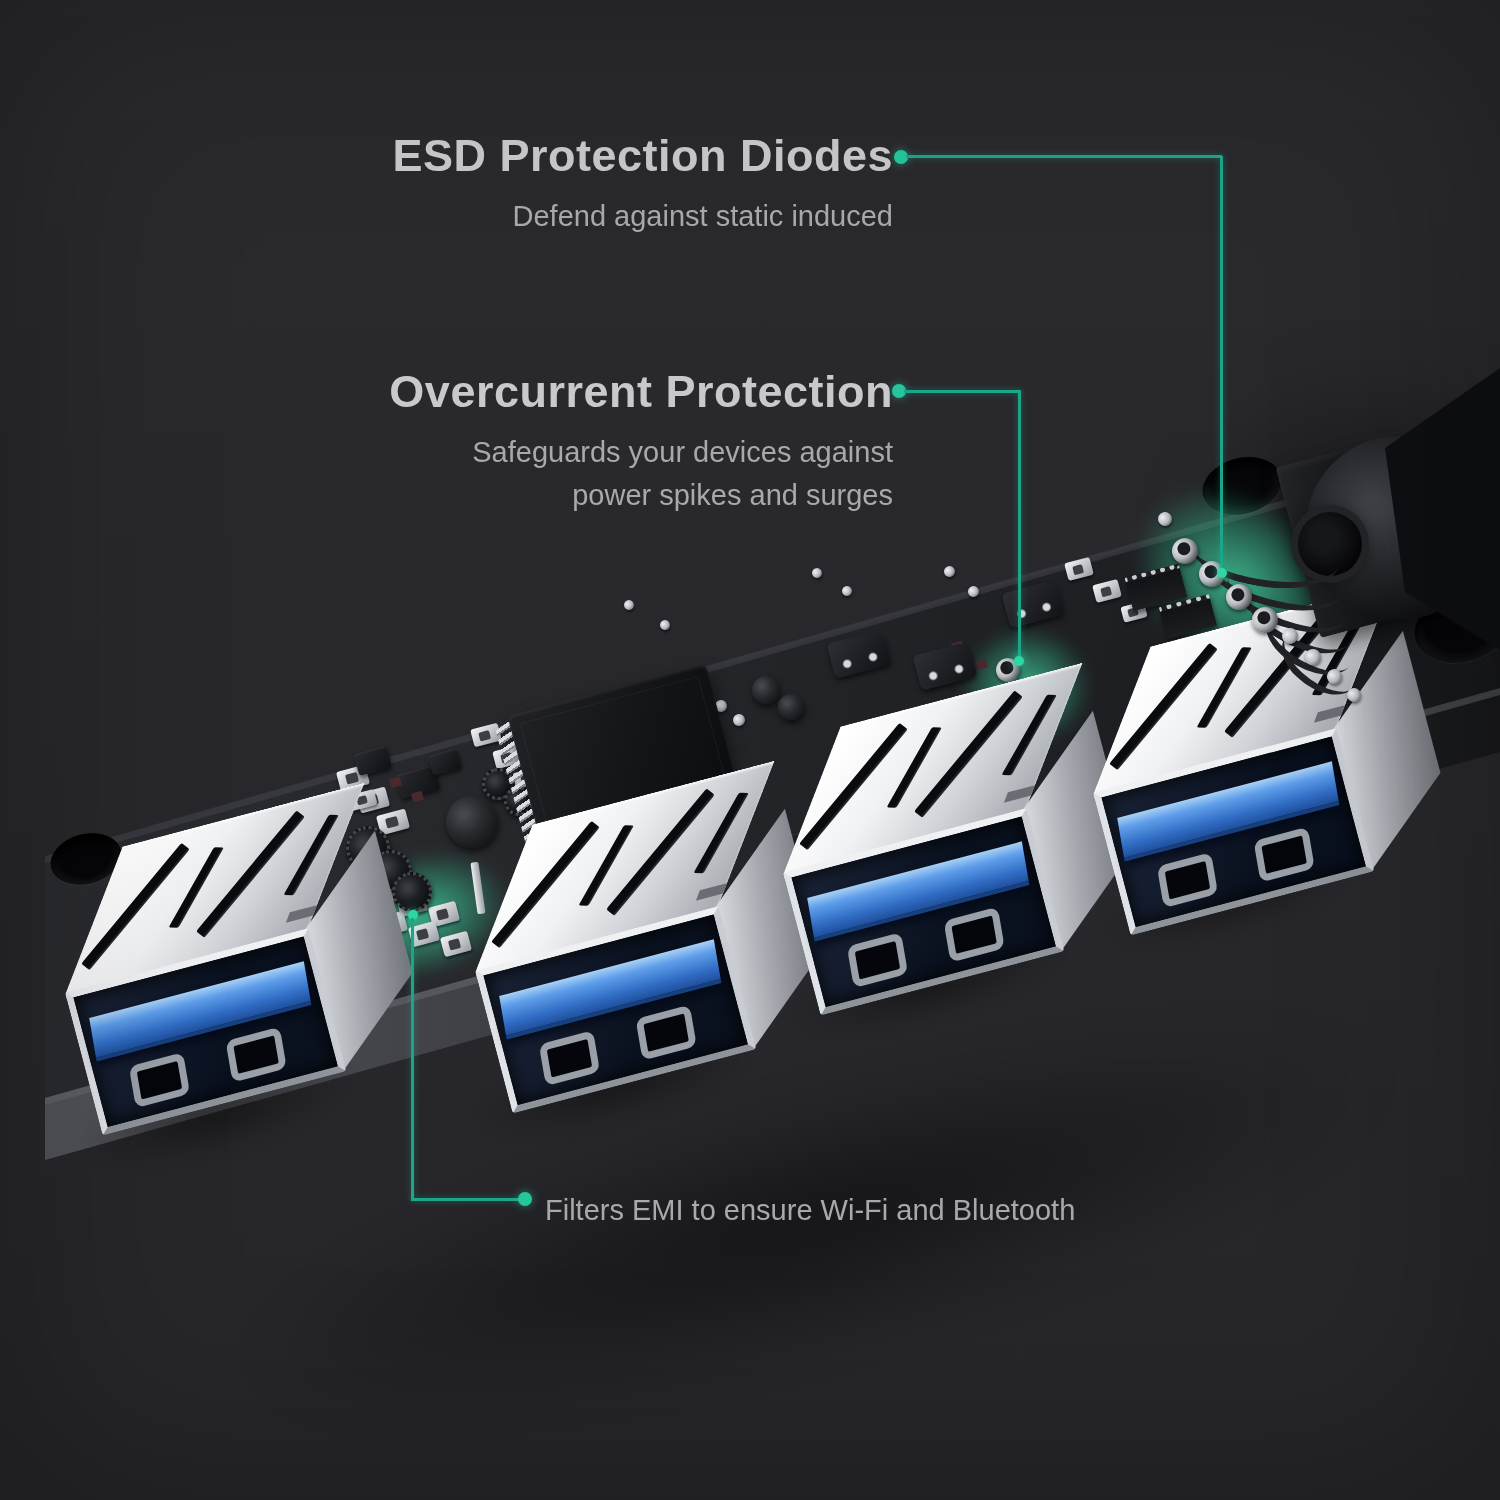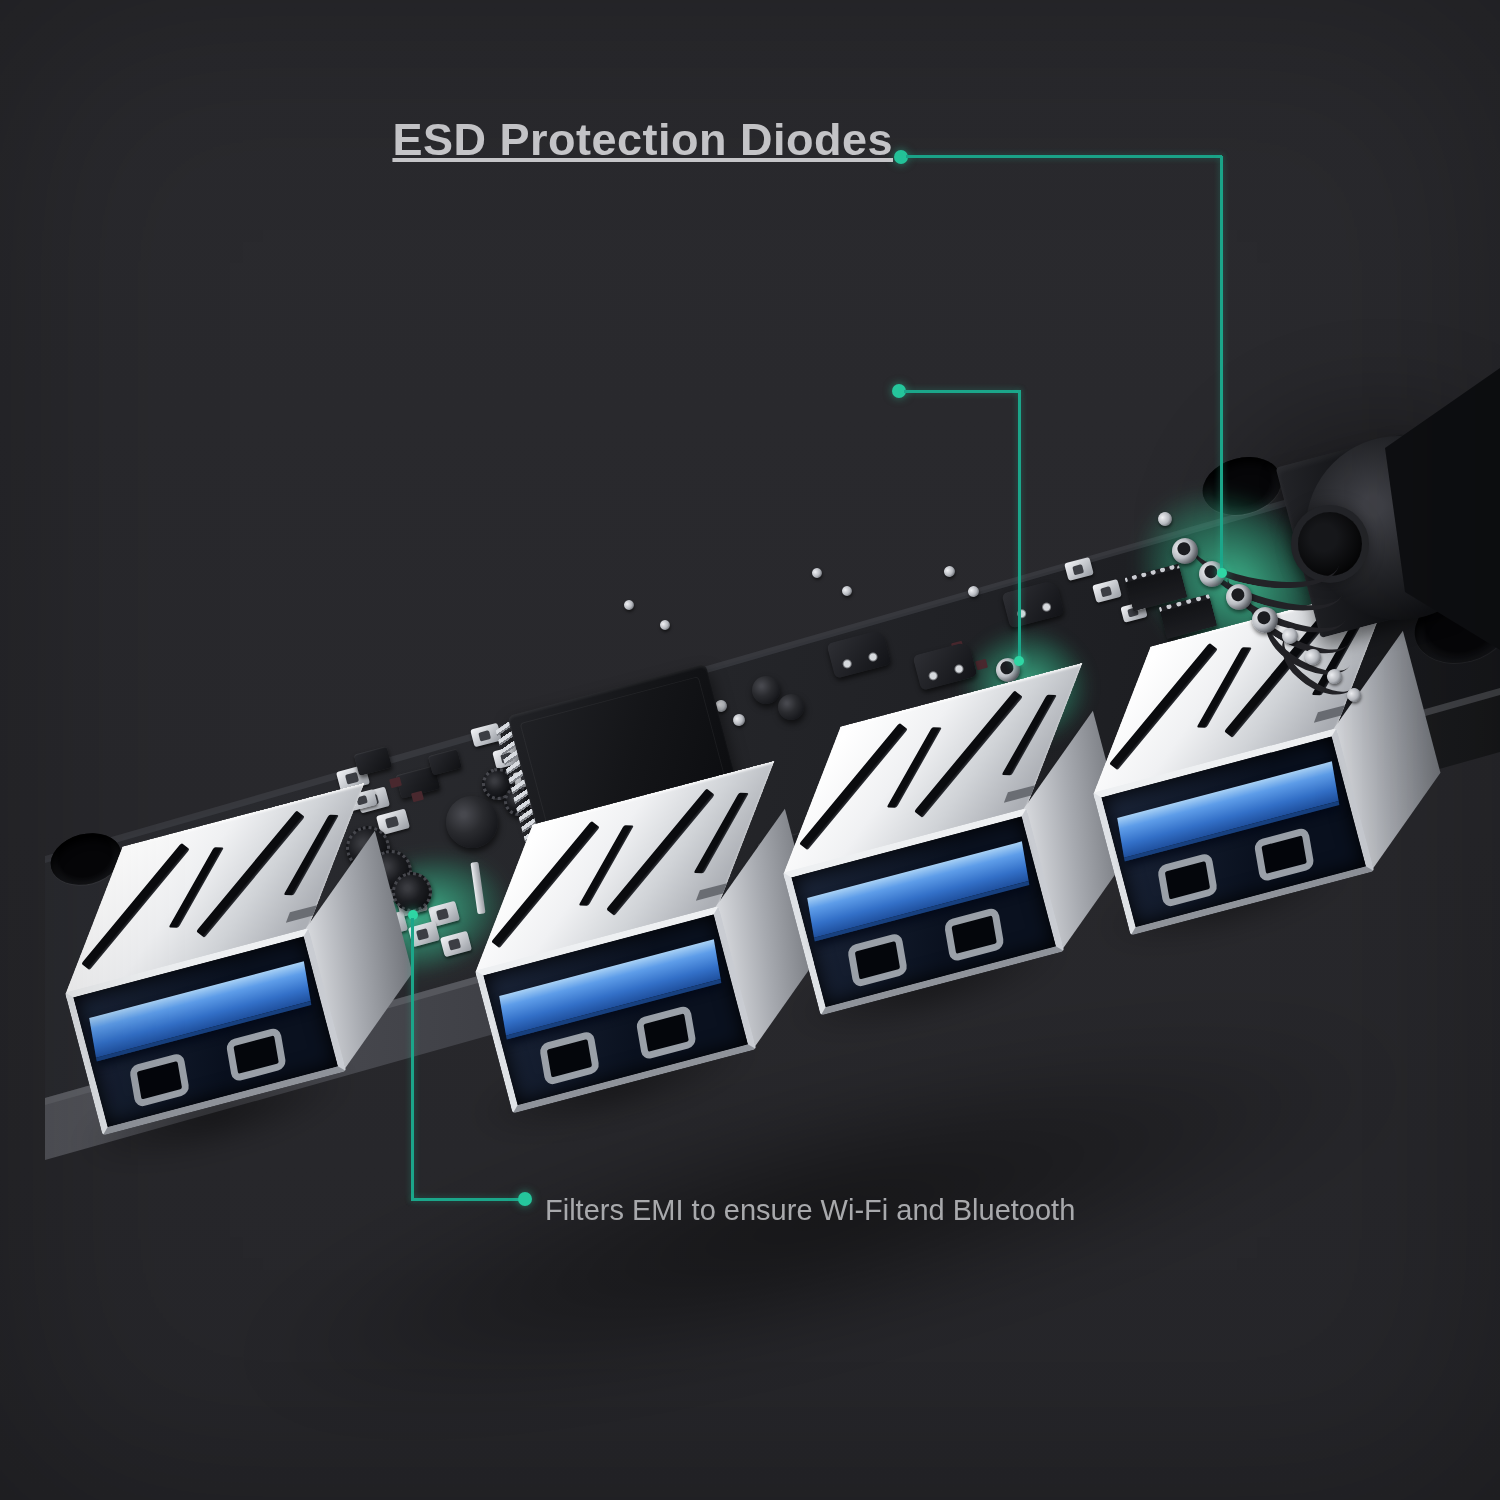--- a/index.html
+++ b/index.html
@@ -104,21 +104,21 @@
   .wire{position:absolute;border:0 solid #232327;border-bottom-width:7px;border-radius:0 0 60% 45%;}
 
   
   .line{position:absolute;background:#1BA68A;box-shadow:0 0 6px rgba(40,205,165,.35);}
   .dot{position:absolute;width:14px;height:14px;border-radius:50%;background:#25C69C;box-shadow:0 0 8px rgba(45,215,170,.5);}
   .mdot{position:absolute;width:10px;height:10px;border-radius:50%;background:#2FD7A4;box-shadow:0 0 10px rgba(48,220,168,.8);}
   .callout{position:absolute;color:#C9C9CC;}
   .c-title{font-size:45px;font-weight:700;letter-spacing:.5px;line-height:1.05;color:#C9C9CC;}
   .c-sub{margin-top:16px;font-size:29px;line-height:43px;color:#A8A9AC;}
   .callout-esd,.callout-ocp{text-align:right;right:607px;}
-  .callout-esd{top:116px;text-decoration:underline;} .callout-ocp{top:368px;}
+  .callout-esd{top:132px;} .callout-ocp{top:368px;}
   .callout-ind{left:545px;top:1176px;text-align:left;}
   .callout-ind .c-sub{margin-top:14px;line-height:40px;}
 </style>
 </head>
 <body>
 
 <div class="stage">
 
   <div class="abs board-shadow"></div>
   <div class="abs cable-shadow"></div>
@@ -304,23 +304,31 @@
   <div class="mdot" style="left:1014px;top:656px;"></div>
 
   <div class="mdot" style="left:408px;top:910px;"></div>
   <div class="line" style="left:411px;top:918px;width:3px;height:282px;"></div>
   <div class="line" style="left:411px;top:1198px;width:115px;height:3px;"></div>
   <div class="dot" style="left:518px;top:1192px;"></div>
 
   <div class="callout callout-esd">
     <div class="c-title">ESD Protection Diodes</div>
     <div class="c-sub">
-    </div>
-  </div>
-
+      <div>Defend against static induced</div>
+    </div>
+  </div>
+
+  <div class="callout callout-ocp">
+    <div class="c-title">Overcurrent Protection</div>
+    <div class="c-sub">
+      <div>Safeguards your devices against</div>
+      <div>power spikes and surges</div>
+    </div>
+  </div>
 
   <div class="callout callout-ind">
     <div class="c-sub">
       <div>Filters EMI to ensure Wi-Fi and Bluetooth</div>
     </div>
   </div>
 
 </div>
 
 </body></html>

